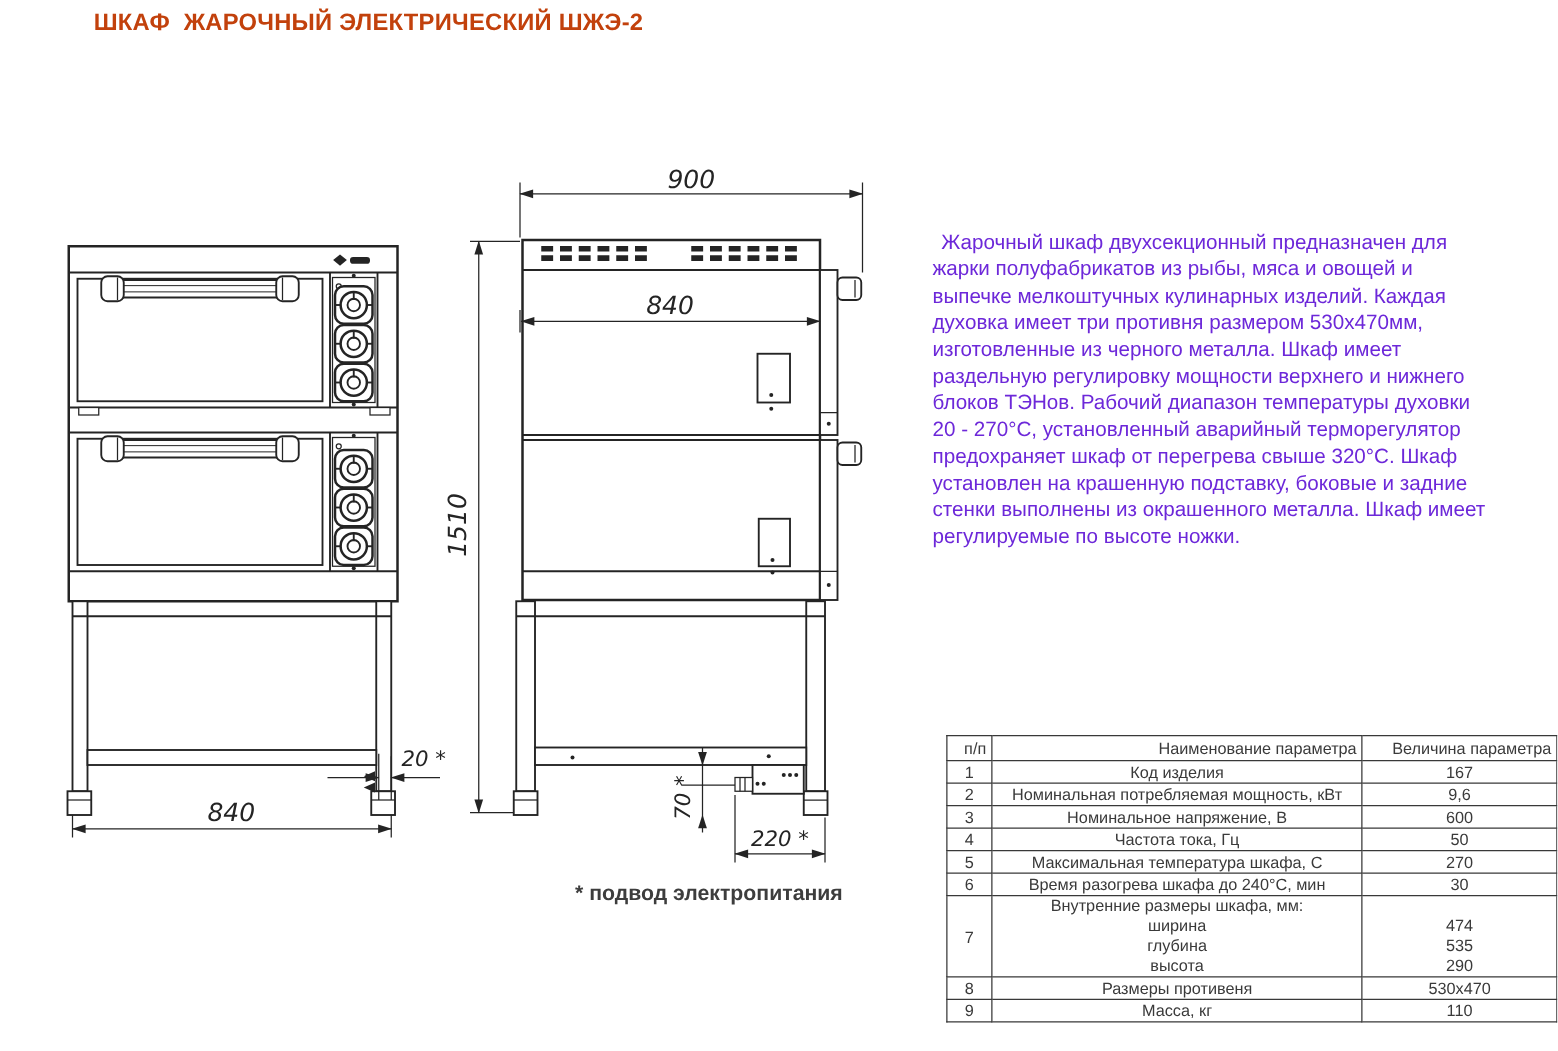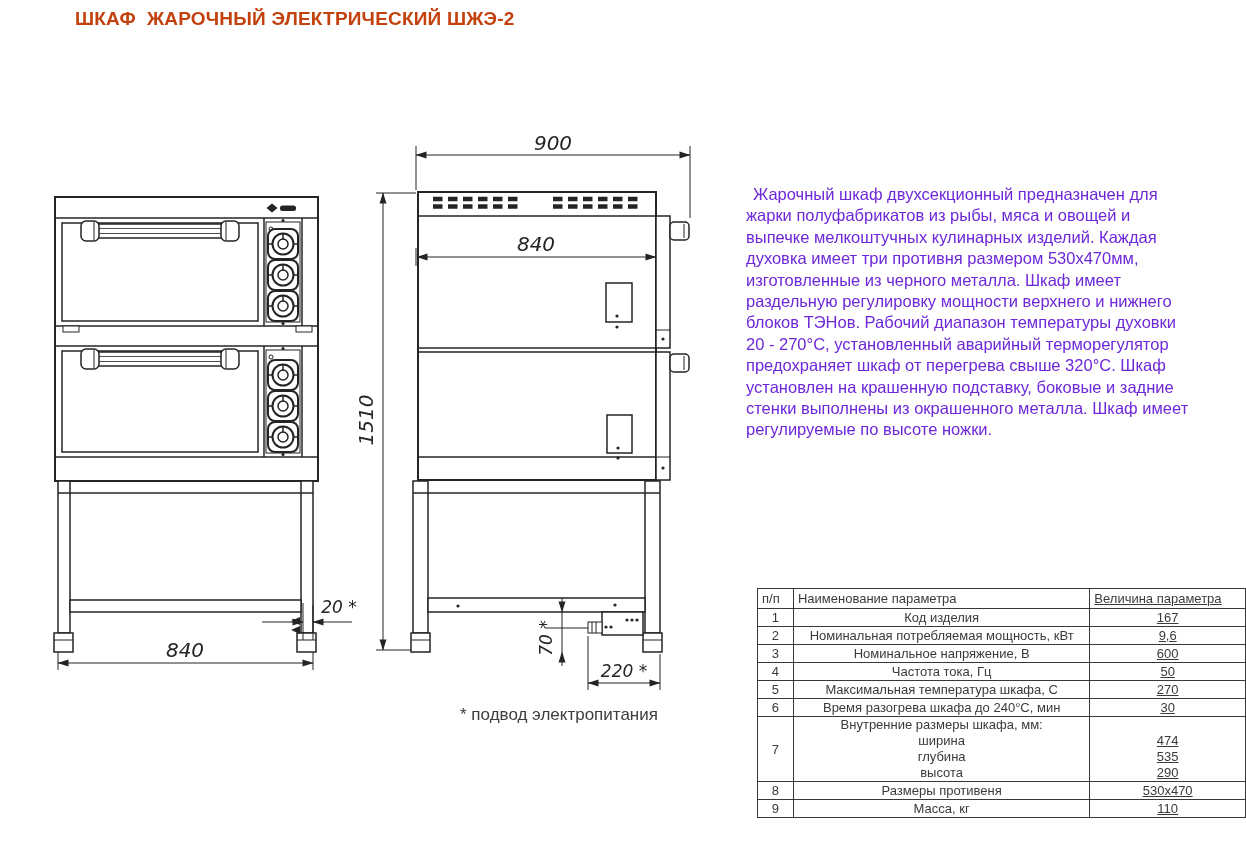--- a/index.html
+++ b/index.html
@@ -10,32 +10,32 @@
   .page-title {
     position:absolute; left:75px; top:8px; font-size:19px; font-weight:bold;
     color:#c2410c; letter-spacing:0.2px; white-space:pre;
   }
   .drawing-svg { position:absolute; left:0; top:0; }
   .description {
     position:absolute; left:746px; top:184px; width:452px;
     font-size:16.5px; line-height:21.4px; color:#6d28d9; text-indent:7px;
   }
   .footnote {
-    position:absolute; left:460px; top:705px; font-size:17px; color:#3d3d3d;
+    position:absolute; left:460px; top:705px; font-size:17px; color:#3d3d3d;font-weight:bold;
   }
   .spec-table-wrap { position:absolute; left:757px; top:588px; }
   table.spec { border-collapse:collapse; font-size:13px; color:#3a3a3a; background:#fff; }
   table.spec th, table.spec td {
     border:1px solid #383838; padding:0 4px; height:17px; line-height:15px;
     overflow:hidden; white-space:nowrap;
   }
-  table.spec th { font-weight:normal; text-align:left; height:19px; }
+  table.spec th { font-weight:normal; text-align:right; height:19px; }
   .c-num  { width:30px;  text-align:center; }
   .c-name { width:295px; text-align:center; }
-  .c-val  { width:153px; text-align:center;text-decoration:underline; }
+  .c-val  { width:153px; text-align:center; }
   .row-multi td { height:auto;margin-top:24px; }
   .tline { height:16px; line-height:16px; min-height:16px; }
 
   
   .s2  { stroke:#242424; stroke-width:2;   fill:none; }
   .s15 { stroke:#242424; stroke-width:1.5; fill:none; }
   .s1  { stroke:#242424; stroke-width:1;   fill:none; }
   .thin{ stroke:#242424; stroke-width:0.8; fill:none; }
   .wfill { fill:#fff; }
   .blk { fill:#242424; stroke:none; }

